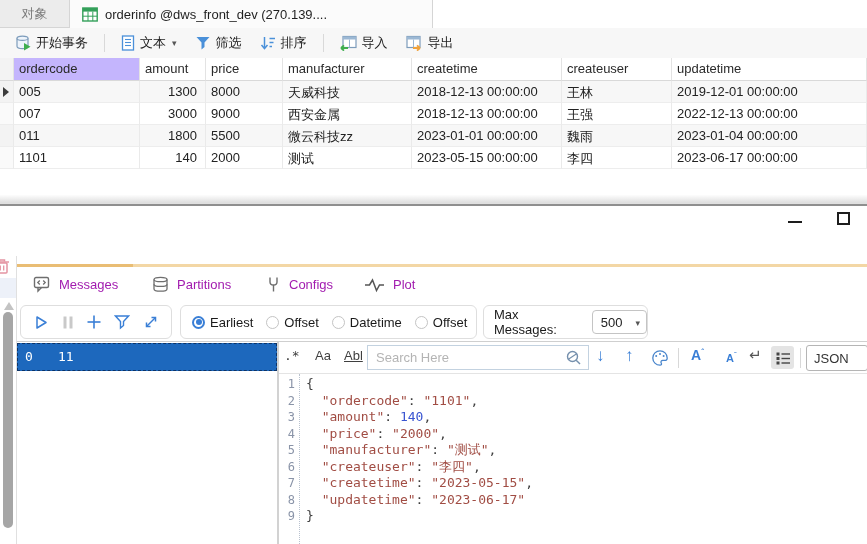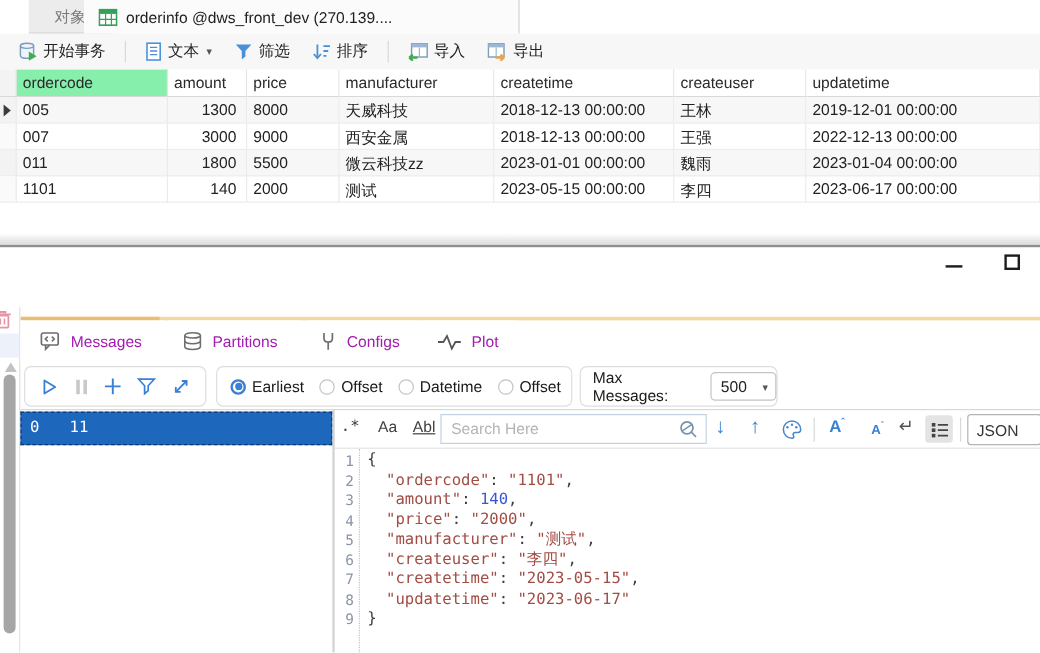--- a/index.html
+++ b/index.html
@@ -5,34 +5,34 @@
   * { margin:0; padding:0; box-sizing:border-box; }
   html,body { background:#fff; }
   body { font-family:"Liberation Sans","DejaVu Sans",sans-serif; }
   .stage { position:relative; width:867px; height:544px; overflow:hidden; background:#fff; }
   .abs { position:absolute; }
   svg { display:block; }
 
   
   .nv-tab { height:28px; display:flex; align-items:center; font-size:13px; }
   .tab-objects { left:0; top:0; width:70px; justify-content:center; background:#ececec;
-                 border-right:1px solid #d5d5d5; border-bottom:1px solid #d5d5d5; color:#7b7b7b;margin-left:24px; }
+                 border-right:1px solid #d5d5d5; border-bottom:1px solid #d5d5d5; color:#7b7b7b; }
   .tab-orderinfo { left:70px; top:0; width:363px; background:#fbfbfb; border-right:1px solid #d5d5d5;
                    color:#1f1f1f; gap:7px; padding-left:12px; }
   .nv-toolbar { left:0; top:28px; width:867px; height:30px; background:#f7f7f7;
                 display:flex; align-items:center; gap:4px; padding-left:8px; font-size:13px; color:#222; }
   .tbtn { display:flex; align-items:center; gap:5px; padding:3px 7px; border-radius:3px; }
   .tsep { width:1px; height:18px; background:#d9d9d9; margin:0 5px; }
   .caret { color:#555; font-size:9px; margin-left:1px; }
 
   .grid-head { left:0; top:58px; height:23px; display:flex; }
   .hcell { height:23px; font-size:13px; color:#2a2a2a; padding:3px 0 0 5px;
            border-right:1px solid #e3e3e3; border-bottom:1px solid #d9d9d9; background:#fff; }
   .hcell.gut { background:#f3f3f3; padding:0; }
-  .hcell.selcol { background:#86efac; }
+  .hcell.selcol { background:#c4b5fd; }
   .grid-body { left:0; top:81px; }
   .grow { display:flex; height:22px; }
   .gcell { height:22px; font-size:13px; color:#222; padding:3px 0 0 5px;
            border-right:1px solid #eaeaea; border-bottom:1px solid #ededed; overflow:hidden; white-space:nowrap; }
   .gcell.gut { background:#fafafa; padding:0; position:relative; }
   .gcell.num { text-align:right; padding-right:8px; }
   .grow.stripe .gcell { background:#f7f7f7; }
   .grow.stripe .gcell.gut { background:#f3f3f3; }
   .rowmark { position:absolute; left:3px; top:6px; width:0; height:0;
              border-left:6px solid #3c3c3c; border-top:5px solid transparent; border-bottom:5px solid transparent; }

